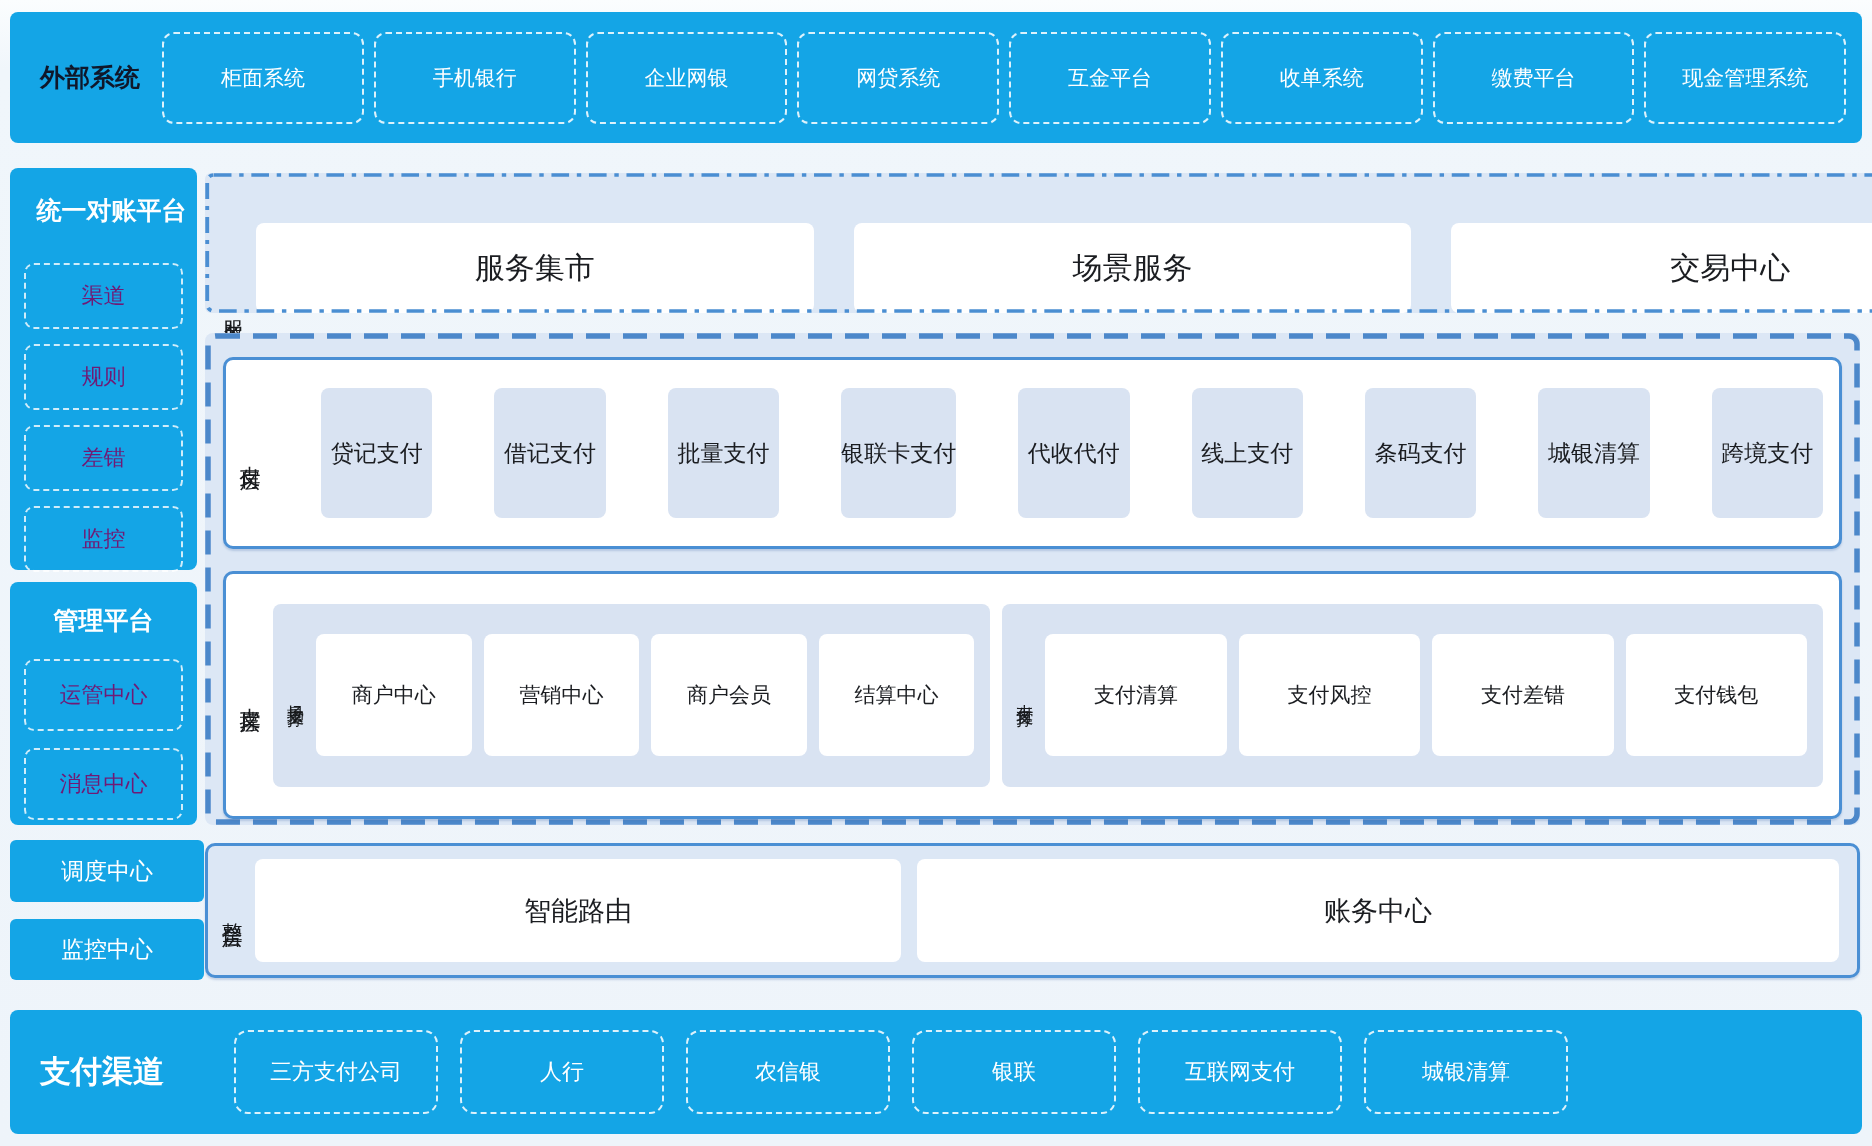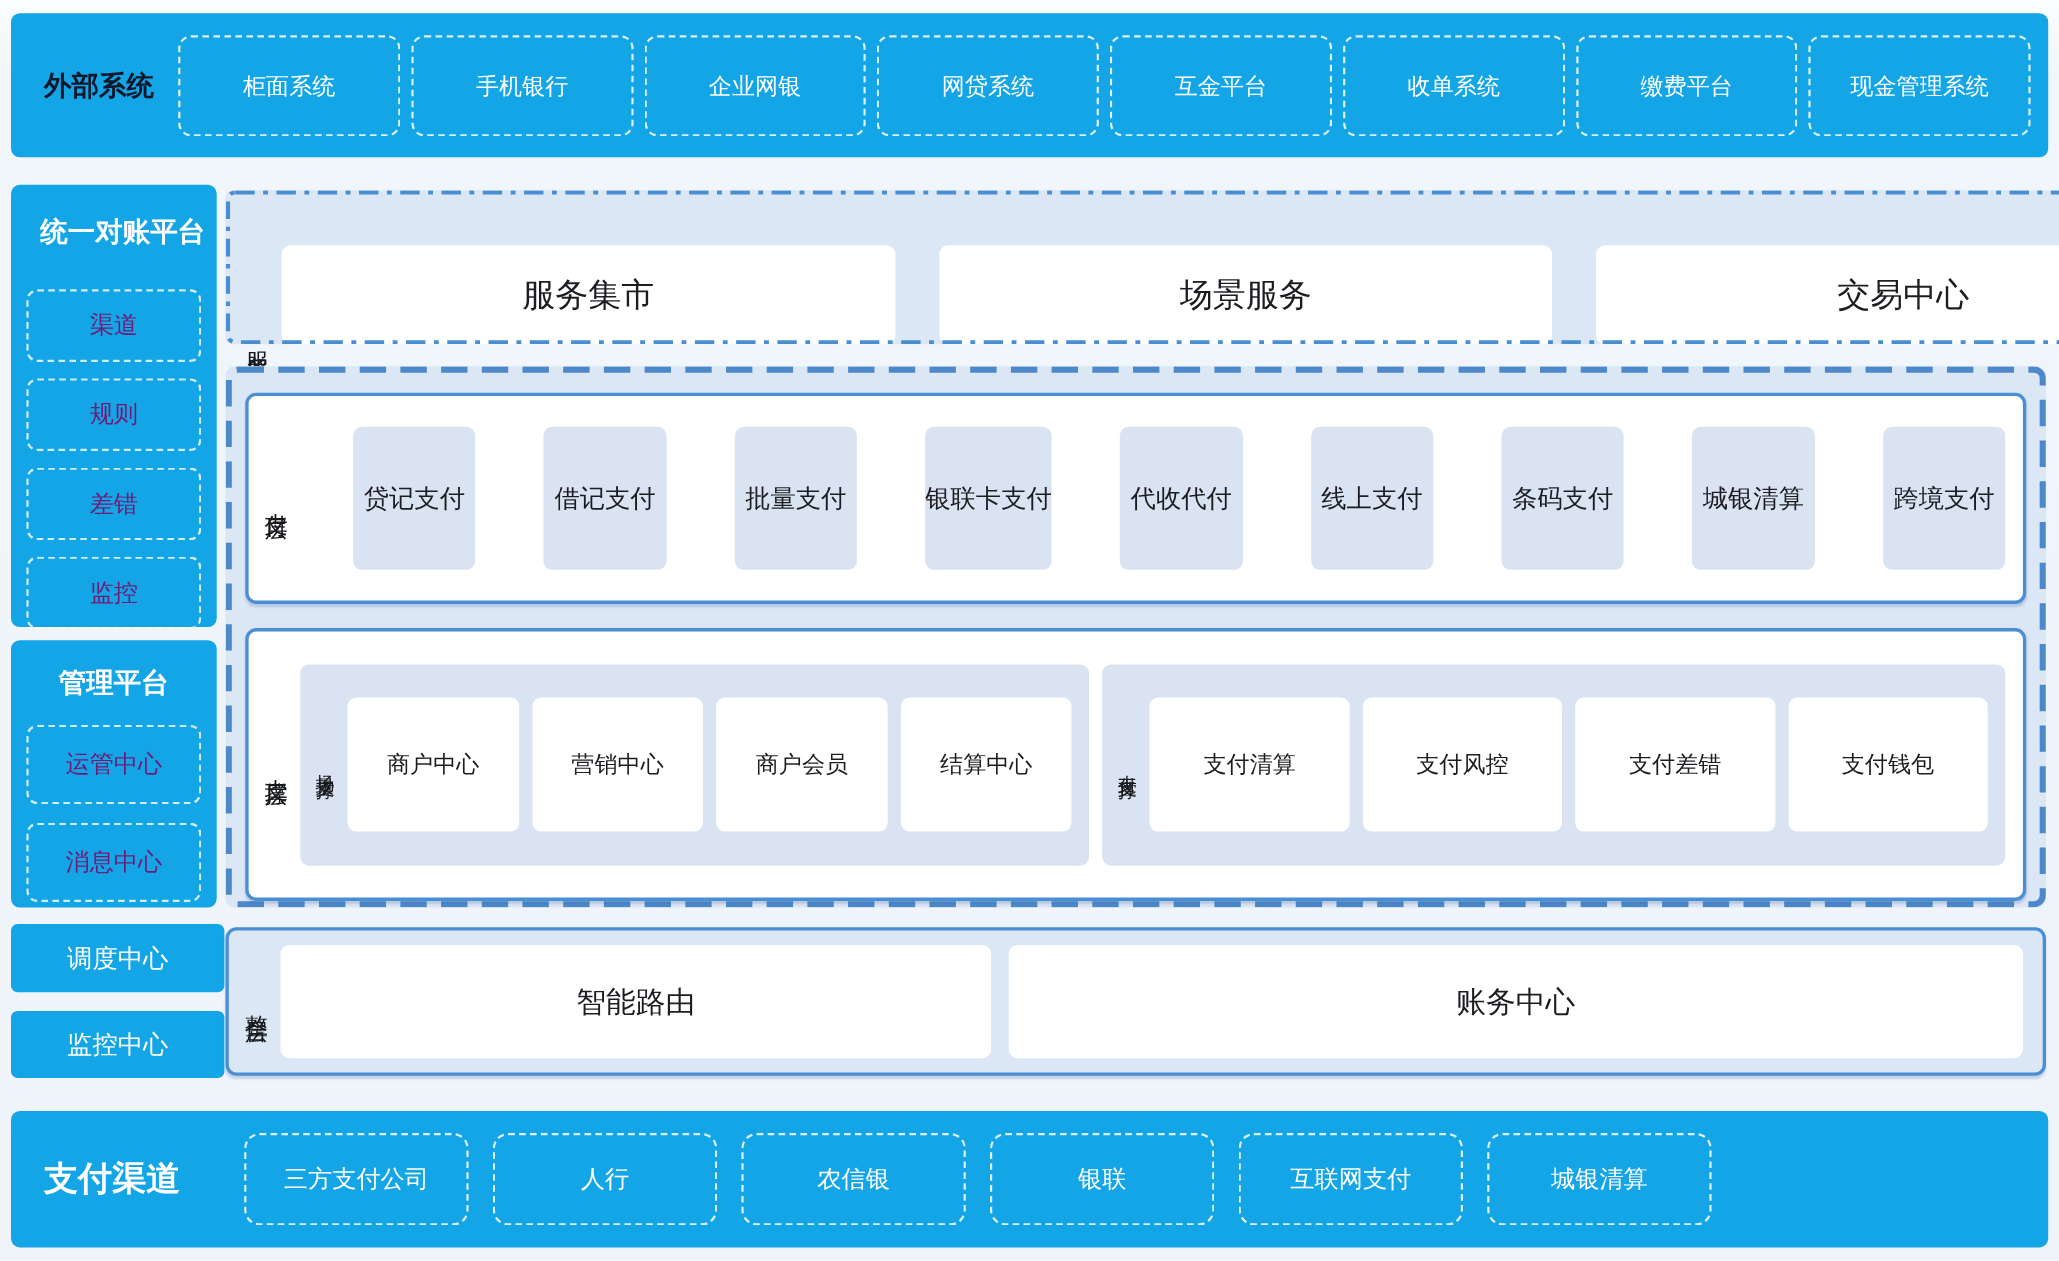--- a/index.html
+++ b/index.html
@@ -15,21 +15,21 @@
   .blue-bar{background:#14a5e6;border-radius:8px;display:flex;align-items:center;}
   .top-bar{left:10px;top:12px;width:1852px;height:131px;padding:0 16px 0 30px;}
   .bar-title{font-size:25px;font-weight:bold;color:#0f172a;white-space:nowrap;}
   .bar-items{flex:1;display:flex;gap:10px;height:92px;margin-left:22px;}
   .dash-chip{
     border:2px dashed rgba(255,255,255,.85);border-radius:12px;color:#fff;
     display:flex;align-items:center;justify-content:center;font-size:21px;white-space:nowrap;
   }
   .bar-items .dash-chip{flex:1;}
 
-  .bottom-bar{left:10px;top:1010px;width:1852px;height:124px;padding:0 30px;}
+  .bottom-bar{left:10px;top:1010px;width:1852px;height:124px;padding:0 30px;gap:12px;}
   .bb-title{font-size:31px;font-weight:bold;color:#fff;white-space:nowrap;}
   .bb-items{display:flex;gap:22px;height:84px;margin-left:58px;}
   .bb-items .dash-chip{width:200px;border-radius:14px;font-size:22px;}
 
   
   .side-panel{left:10px;width:187px;background:#14a5e6;border-radius:8px;padding:0 0 12px 0;}
   .panel-recon{top:168px;height:402px;}
   .panel-mgmt{top:582px;height:243px;}
   .panel-title{color:#fff;font-weight:bold;text-align:center;white-space:nowrap;}
   .panel-recon .panel-title{font-size:25px;padding-top:26px;margin-bottom:36px;margin-left:16px;}

